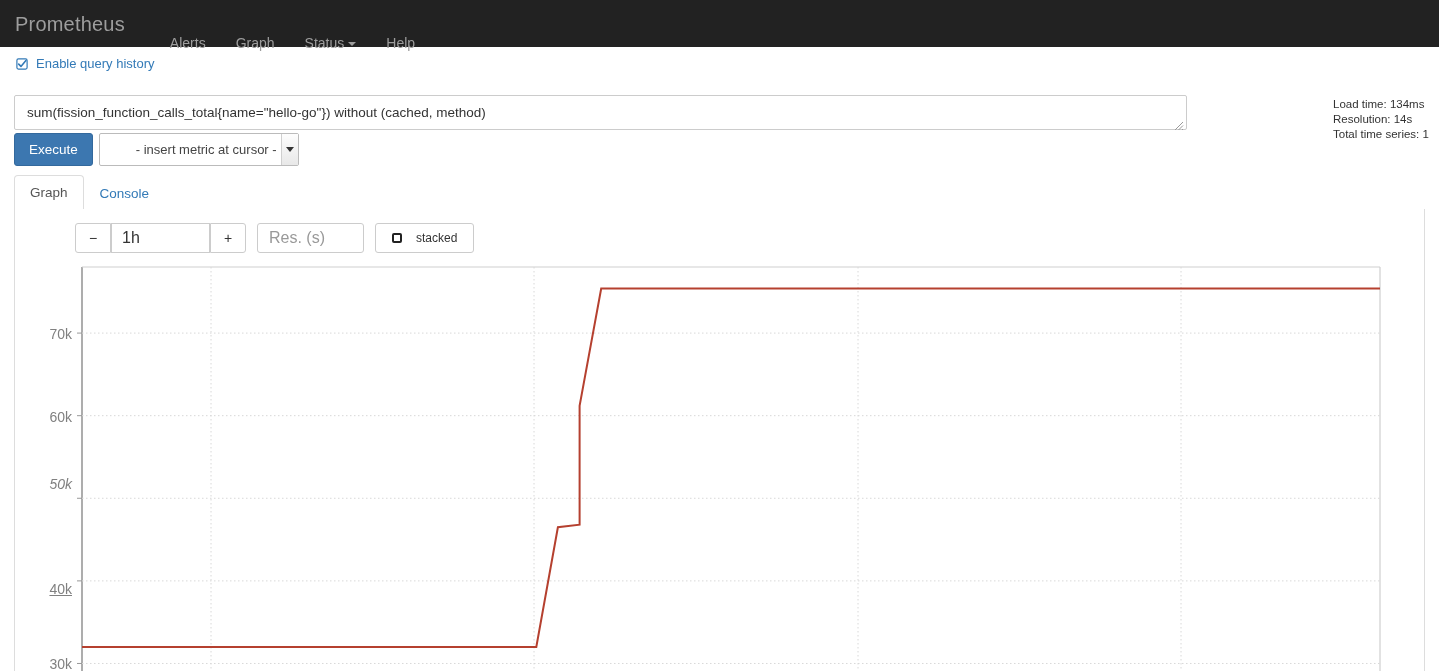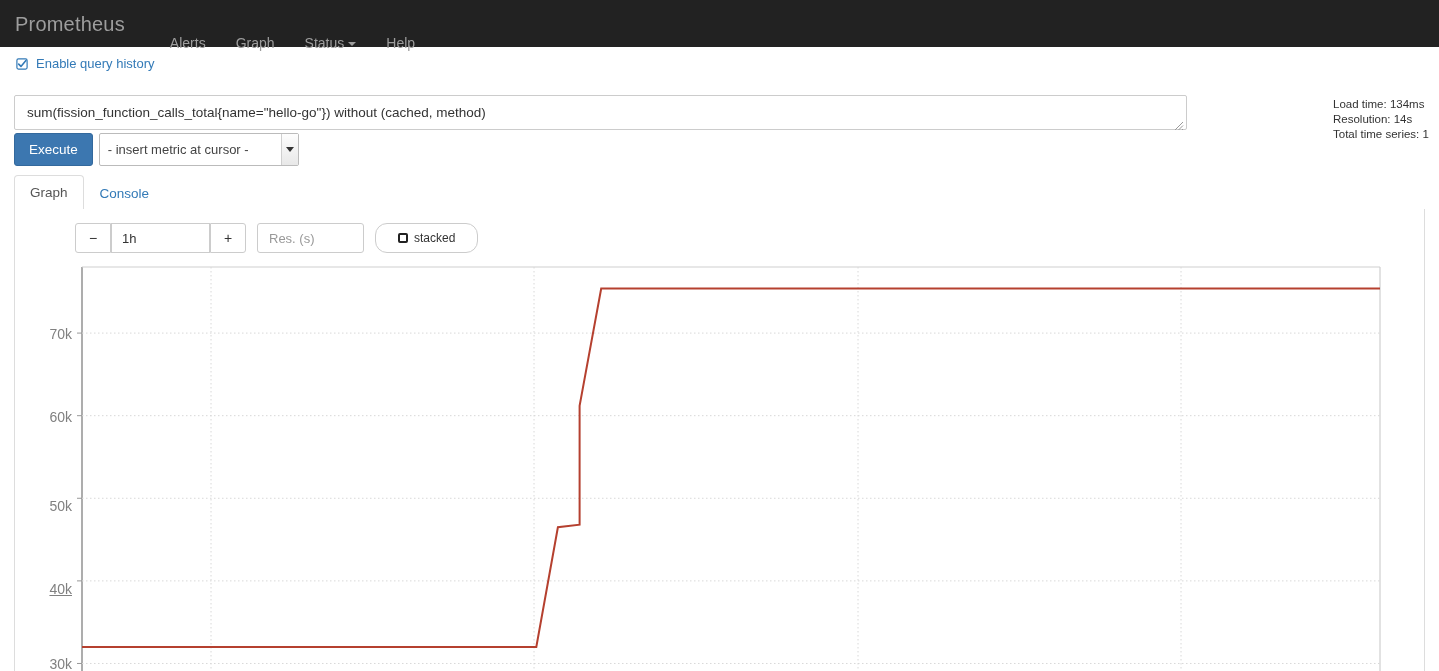--- a/index.html
+++ b/index.html
@@ -128,21 +128,21 @@
     font-family: "Liberation Sans", sans-serif;
   }
   .metric-select {
     width: 200px; height: 33px;
     border: 1px solid #bbbbbb;
     border-radius: 2px;
     background: #ffffff;
     font-size: 13px;
     color: #444444;
     font-family: "Liberation Sans", sans-serif;
-    padding-left: 8px;
+    padding-left: 36px;
     -webkit-appearance: none;
     appearance: none;
     cursor: pointer;
   }
   .select-wrap { position: relative; width: 200px; height: 33px; }
   .select-arrow {
     position: absolute;
     right: 1px; top: 1px;
     width: 17px; height: 31px;
     background: linear-gradient(#fdfdfd, #e8e8e8);
@@ -203,37 +203,37 @@
     left: 60px; top: 14px;
     display: flex;
     align-items: center;
     gap: 11px;
   }
   .input-group { display: flex; }
   .ctl {
     height: 30px;
     border: 1px solid #cccccc;
     background: #ffffff;
-    font-size: 13px;
+    font-size: 16px;
     color: #333333;
     display: flex;
     align-items: center;
     font-family: "Liberation Sans", sans-serif;
     cursor: pointer;
     user-select: none;
   }
   .ctl-btn { width: 36px; justify-content: center; font-size: 14px; color: #333; }
   .ctl-range { width: 99px; padding-left: 10px; border-left: none; border-right: none; }
   .ctl-time { width: 191px; padding-left: 12px; border-left: none; border-right: none; }
   .ctl-res {
     width: 107px; padding-left: 11px; color: #999999;
     border-radius: 3px;
   }
   .ctl-stacked {
-    padding: 0 22px; gap: 6px; border-radius: 12px; font-size: 12px;
+    padding: 0 16px; gap: 14px; border-radius: 3px; font-size: 12px;
   }
   .ig-first { border-radius: 3px 0 0 3px; }
   .ig-last  { border-radius: 0 3px 3px 0; }
   .sq-icon {
     display: inline-block;
     width: 10px; height: 10px;
     border: 2px solid #222222;
     border-radius: 2px;
   }
 
@@ -350,19 +350,19 @@
           <line x1="1166" x2="1166" y1="13" y2="426" stroke="#d8d8d8" stroke-width="1" stroke-dasharray="1.5 2.5"></line>
           <line x1="61" x2="1365" y1="426" y2="426" stroke="#d8d8d8" stroke-width="1" stroke-dasharray="1.5 2.5"></line>
         </g>
       <g id="series-layer">
           <path d="M67.0 393.0 L196.8 393.0 L521.3 393.0 L542.9 273.2 L564.6 270.7 L564.6 151.8 L586.2 34.5 L845.8 34.5 L1170.3 34.5 L1365.0 34.5" fill="none" stroke="#b5402f" stroke-width="2" stroke-linejoin="miter"></path>
         </g>
     </svg>
     <div id="y-labels">
         <div class="y-tick-label" style="left: 17px; top: 402.48px;">30k</div>
         <div class="y-tick-label" style="left: 17px; top: 327px; text-decoration: underline;">40k</div>
-        <div class="y-tick-label" style="left: 17px; top: 244px;">50k</div>
+        <div class="y-tick-label" style="left: 17px; top: 222px; font-style: italic;">50k</div>
         <div class="y-tick-label" style="left: 17px; top: 154.68px;">60k</div>
         <div class="y-tick-label" style="left: 17px; top: 72.08px;">70k</div>
       </div>
     <div id="x-labels"></div>
   </div>
 </div>
 
 </body></html>

